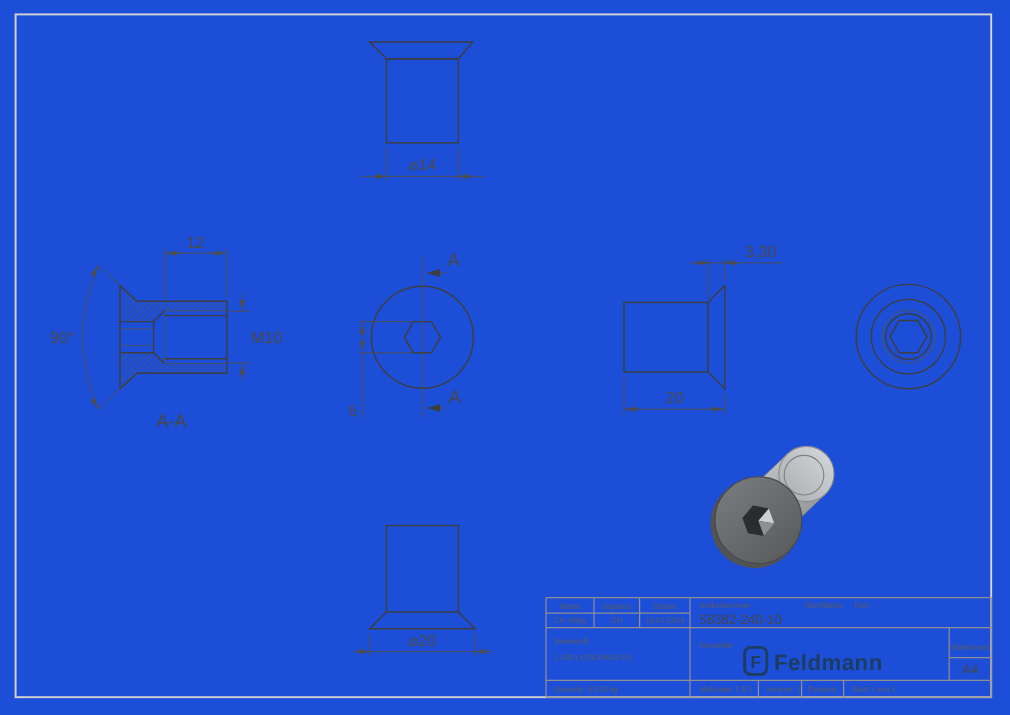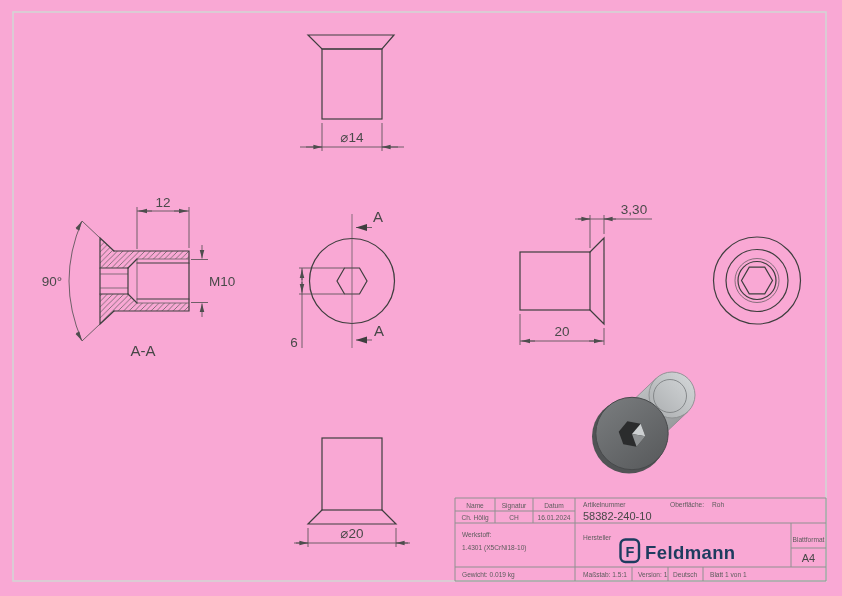--- a/index.html
+++ b/index.html
@@ -1,16 +1,16 @@
 <!DOCTYPE html>
 <html><head>
 <meta charset="utf-8">
 <style>
   html,body{margin:0;padding:0;background:#ffffff;}
-  .canvas{position:relative;width:842px;height:596px;background:#f9a8d4;overflow:hidden;
+  .canvas{position:relative;width:842px;height:596px;background:#1d4ed8;overflow:hidden;
           font-family:"Liberation Sans","DejaVu Sans",sans-serif;}
   svg{position:absolute;left:0;top:0;}
   .outline{stroke:#3e3e3e;stroke-width:1.2;fill:none;stroke-linejoin:miter;stroke-linecap:round;}
   .thin{stroke:#4d4d4d;stroke-width:0.8;fill:none;}
   .xthin{stroke:#555555;stroke-width:0.7;fill:none;}
   .dimtext{fill:#4a4a4a;font-size:13.5px;}
   .dimmid{text-anchor:middle;}
   .seclet{fill:#474747;font-size:15px;text-anchor:middle;}
   .tbl{stroke:#909090;stroke-width:1;fill:none;}
   .tbs{fill:#5c5c5c;font-size:6.6px;}

